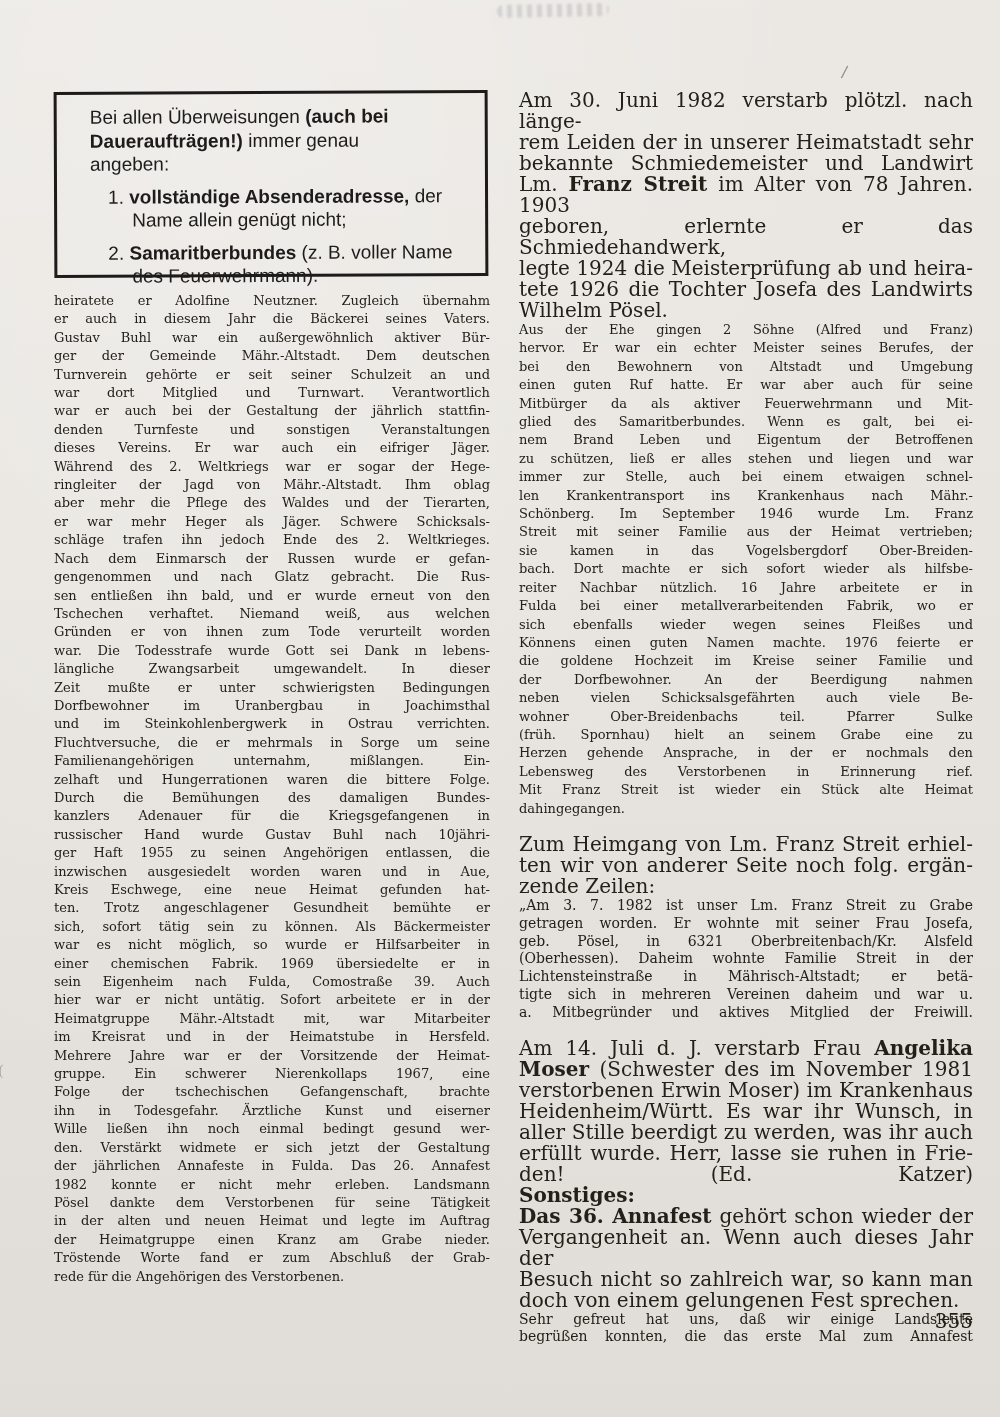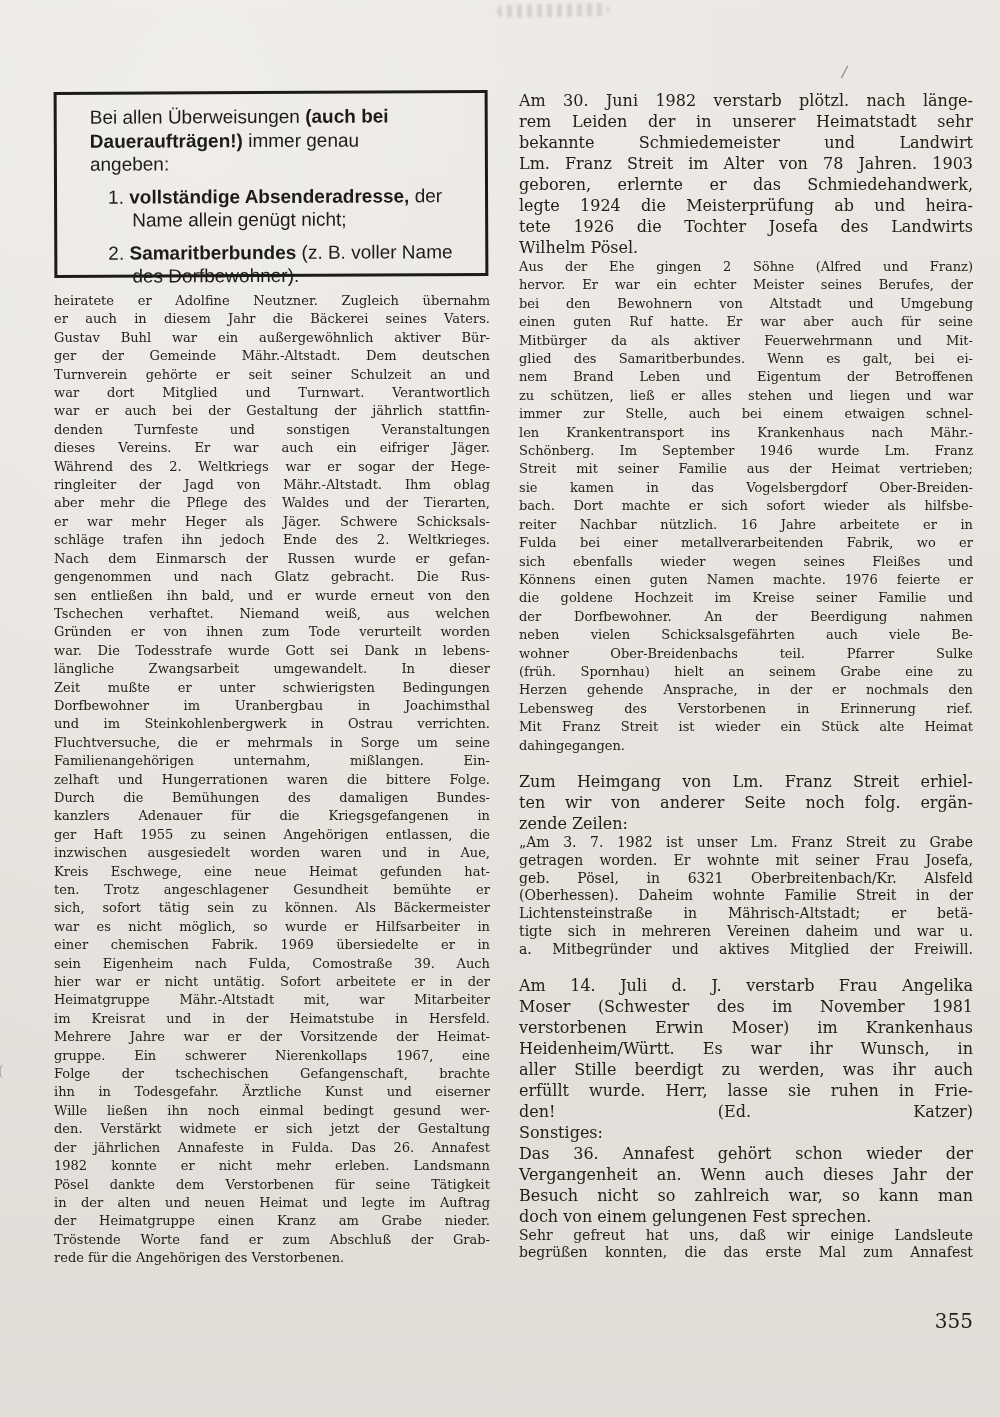--- a/index.html
+++ b/index.html
@@ -20,27 +20,27 @@
     font-size:19px;line-height:23.5px;color:#1d1c1a;
     transform:rotate(-0.25deg);
   }
   .notice-box .b1{margin-left:18px;}
   .notice-box .b2{margin-left:42px;}
   .notice-box .gap{margin-top:9px;}
   
   .col{position:absolute;font-family:"DejaVu Serif","Liberation Serif",serif;color:#232019;}
   .col-left{left:54px;top:292px;width:436px;}
   .col-right{left:519px;top:90px;width:454px;}
-  .para.large{font-size:16px;line-height:21px;}
+  .para.large{font-size:20px;line-height:21px;}
   .para.body{font-size:13px;line-height:18.4px;}
   .para.small{font-size:14px;line-height:17.8px;}
   .para.sec{margin-top:16px;}
   .ln{text-align:justify;text-align-last:justify;white-space:normal;}
   .ln.endl{text-align-last:left;}
-  .ln b{font-weight:normal;}
+  .ln b{font-weight:bold;}
   
   .page-num{
     position:absolute;right:27px;top:1309px;
     font-family:"DejaVu Serif","Liberation Serif",serif;
     font-size:20px;color:#232019;
   }
   
   .smudge{
     position:absolute;left:497px;top:4px;width:112px;height:13px;
     background:repeating-linear-gradient(90deg, rgba(110,110,118,.20) 0 5px, rgba(110,110,118,0) 5px 10px);
@@ -64,21 +64,21 @@
   <div class="slash">/</div>
   <div class="edge-mark">(</div>
 
   <div class="notice-box" id="noticeBox">
       <div class="b0"><span>Bei allen Überweisungen </span><b>(auch bei</b></div>
       <div class="b0"><b>Daueraufträgen!)</b><span> immer genau</span></div>
       <div class="b0"><span>angeben:</span></div>
       <div class="b1 gap"><span>1. </span><b>vollständige Absenderadresse,</b><span> der</span></div>
       <div class="b2"><span>Name allein genügt nicht;</span></div>
       <div class="b1 gap"><span>2. </span><b>Samaritberbundes</b><span> (z. B. voller Name</span></div>
-      <div class="b2"><span>des Dorfbewohner).</span></div>
+      <div class="b2"><span>des Feuerwehrmann).</span></div>
     </div>
 
   <div class="col col-left" id="colLeft">
       <div class="para body">
         <div class="ln"><span>heiratete er Adolfine Neutzner. Zugleich übernahm</span></div>
         <div class="ln"><span>er auch in diesem Jahr die Bäckerei seines Vaters.</span></div>
         <div class="ln"><span>Gustav Buhl war ein außergewöhnlich aktiver Bür-</span></div>
         <div class="ln"><span>ger der Gemeinde Mähr.-Altstadt. Dem deutschen</span></div>
         <div class="ln"><span>Turnverein gehörte er seit seiner Schulzeit an und</span></div>
         <div class="ln"><span>war dort Mitglied und Turnwart. Verantwortlich</span></div>
@@ -98,20 +98,21 @@
         <div class="ln"><span>war. Die Todesstrafe wurde Gott sei Dank ın lebens-</span></div>
         <div class="ln"><span>längliche Zwangsarbeit umgewandelt. In dieser</span></div>
         <div class="ln"><span>Zeit mußte er unter schwierigsten Bedingungen</span></div>
         <div class="ln"><span>Dorfbewohner im Uranbergbau in Joachimsthal</span></div>
         <div class="ln"><span>und im Steinkohlenbergwerk in Ostrau verrichten.</span></div>
         <div class="ln"><span>Fluchtversuche, die er mehrmals in Sorge um seine</span></div>
         <div class="ln"><span>Familienangehörigen unternahm, mißlangen. Ein-</span></div>
         <div class="ln"><span>zelhaft und Hungerrationen waren die bittere Folge.</span></div>
         <div class="ln"><span>Durch die Bemühungen des damaligen Bundes-</span></div>
         <div class="ln"><span>kanzlers Adenauer für die Kriegsgefangenen in</span></div>
+        <div class="ln"><span>russischer Hand wurde Gustav Buhl nach 10jähri-</span></div>
         <div class="ln"><span>ger Haft 1955 zu seinen Angehörigen entlassen, die</span></div>
         <div class="ln"><span>inzwischen ausgesiedelt worden waren und in Aue,</span></div>
         <div class="ln"><span>Kreis Eschwege, eine neue Heimat gefunden hat-</span></div>
         <div class="ln"><span>ten. Trotz angeschlagener Gesundheit bemühte er</span></div>
         <div class="ln"><span>sich, sofort tätig sein zu können. Als Bäckermeister</span></div>
         <div class="ln"><span>war es nicht möglich, so wurde er Hilfsarbeiter in</span></div>
         <div class="ln"><span>einer chemischen Fabrik. 1969 übersiedelte er in</span></div>
         <div class="ln"><span>sein Eigenheim nach Fulda, Comostraße 39. Auch</span></div>
         <div class="ln"><span>hier war er nicht untätig. Sofort arbeitete er in der</span></div>
         <div class="ln"><span>Heimatgruppe Mähr.-Altstadt mit, war Mitarbeiter</span></div>

